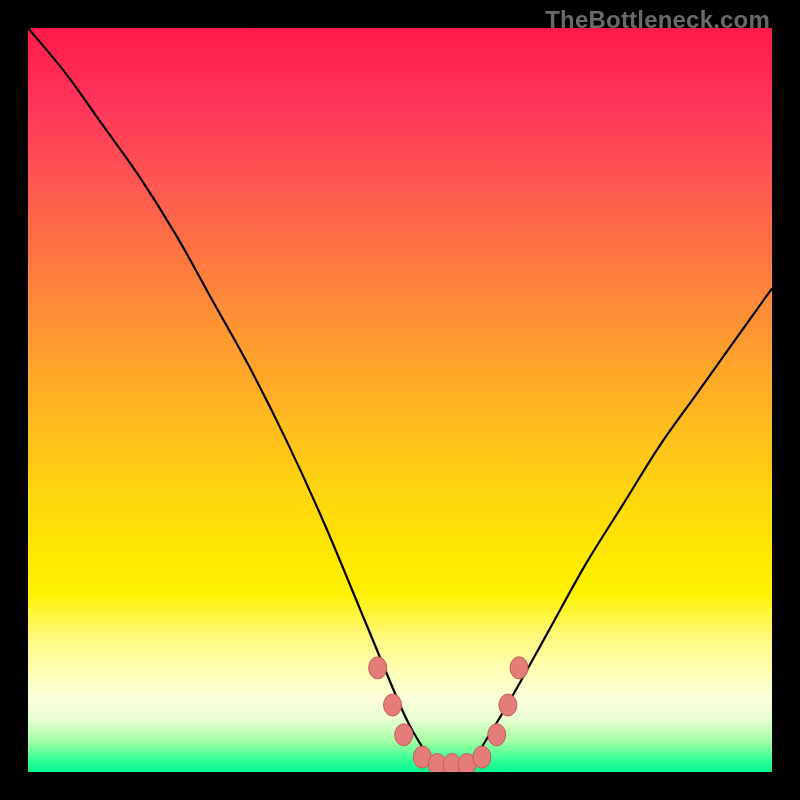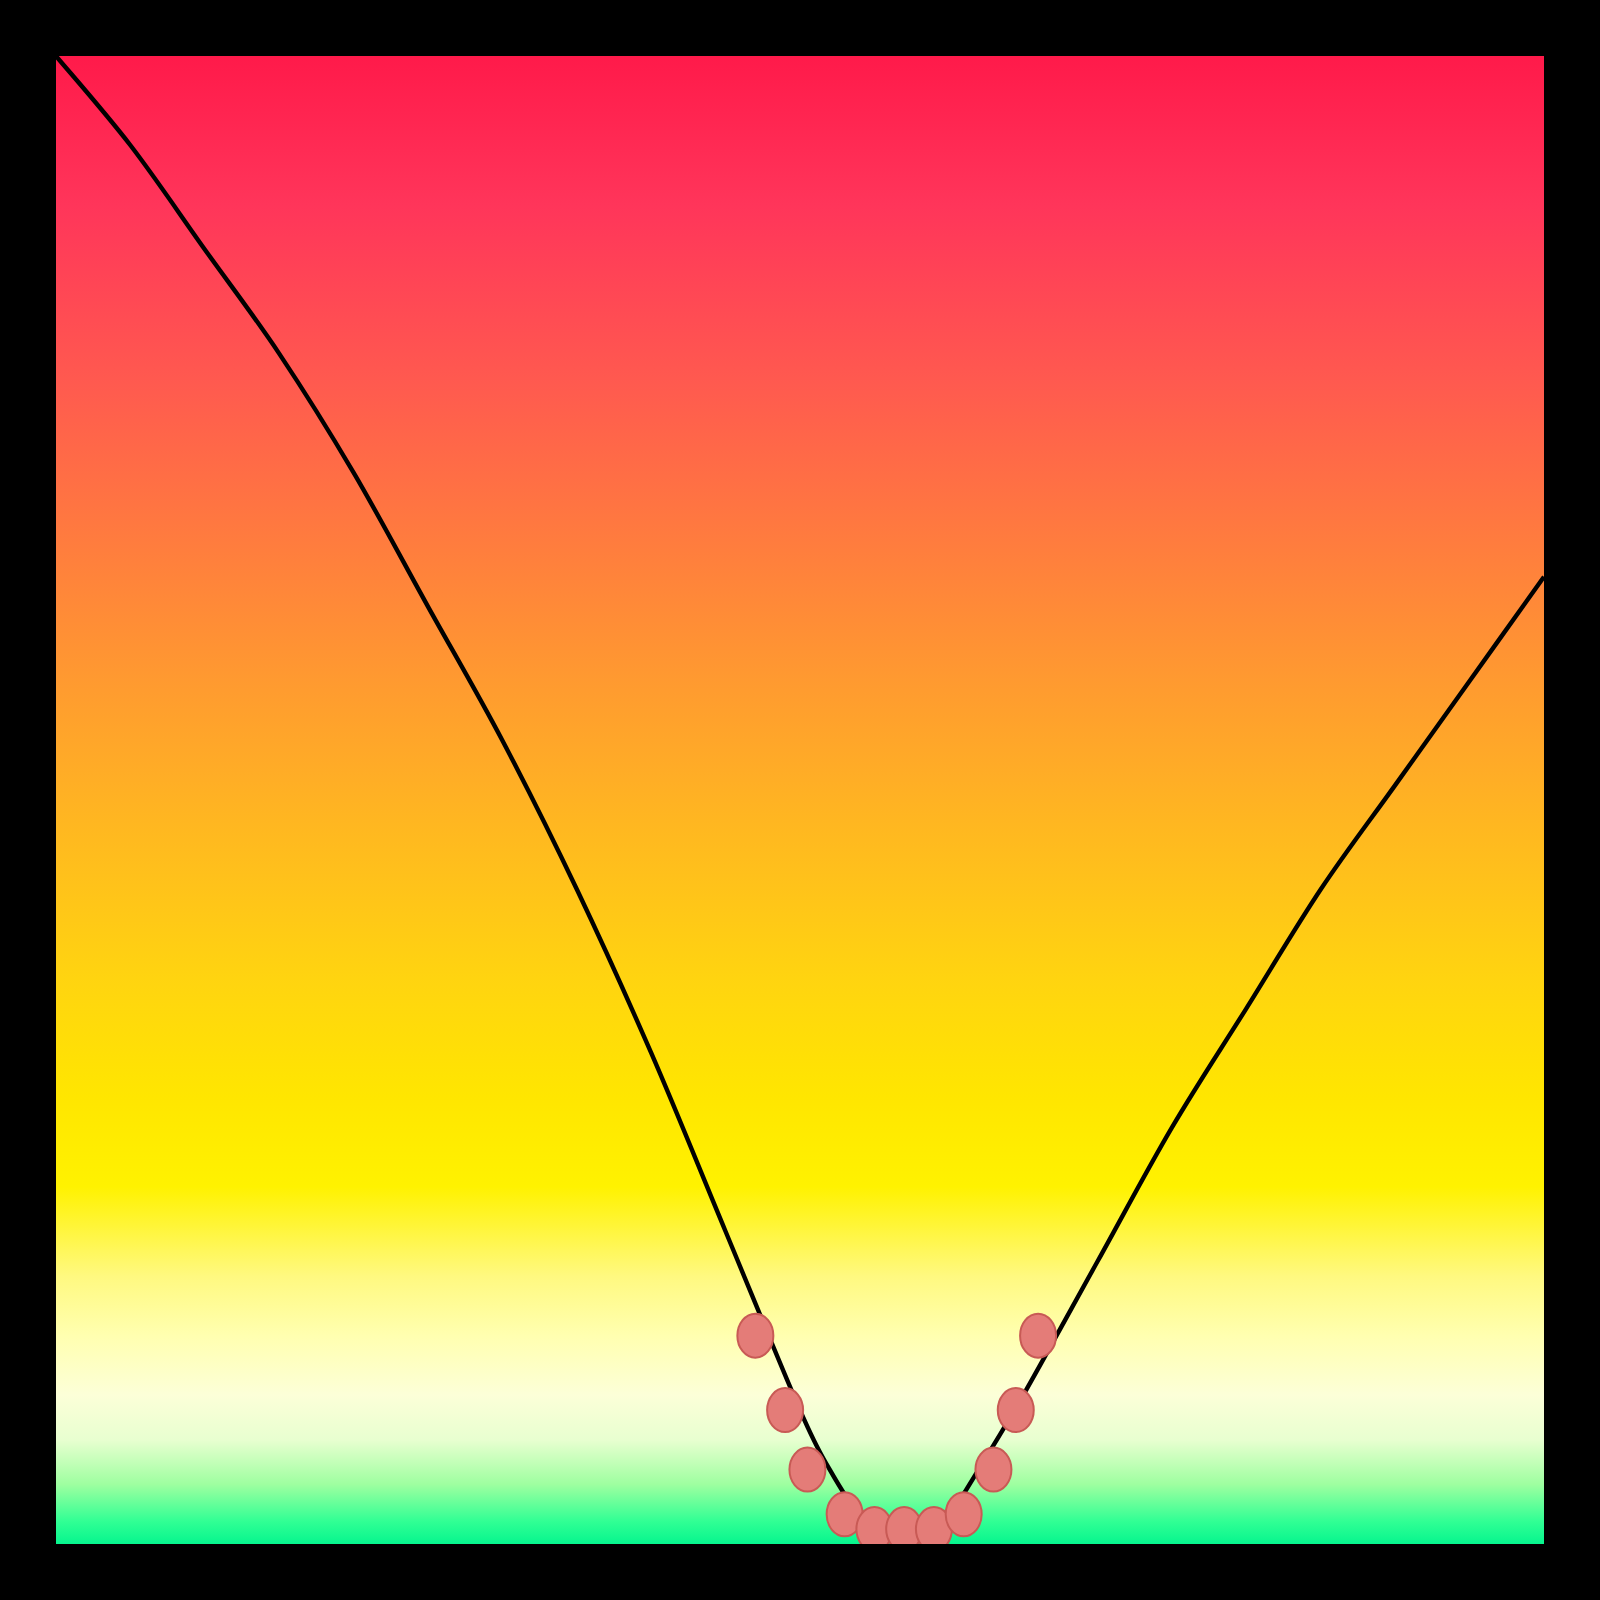--- a/index.html
+++ b/index.html
@@ -54,20 +54,21 @@
   .marker {
     fill: #e47c78;
     stroke: #c85a55;
     stroke-width: 1;
   }
 </style>
 </head>
 <body>
 
 <div class="frame">
+  <div class="watermark">TheBottleneck.com</div>
   <div class="plot-area">
     <svg class="curve" viewBox="0 0 744 744">
       <path id="curve-path" fill="none" stroke="#000" stroke-width="2.2" d="M 0,0 C 6.2,7.439999999999998 24.800000000000004,28.519999999999982 37.2,44.639999999999986 C 49.6,60.75999999999999 62.00000000000001,79.36000000000003 74.4,96.72000000000003 C 86.80000000000001,114.08000000000003 99.19999999999999,130.19999999999996 111.6,148.79999999999995 C 124,167.39999999999995 136.4,187.24000000000004 148.8,208.32000000000005 C 161.20000000000002,229.40000000000006 173.6,252.95999999999998 186,275.28 C 198.4,297.59999999999997 210.79999999999998,318.67999999999995 223.2,342.23999999999995 C 235.6,365.79999999999995 247.99999999999997,390.59999999999997 260.4,416.64 C 272.79999999999995,442.68 285.20000000000005,469.96000000000004 297.6,498.48 C 310,527 322.40000000000003,558 334.8,587.76 C 347.2,617.52 363.32,657.1999999999999 372,677.04 C 380.68,696.88 381.91999999999996,698.1199999999999 386.88,706.8 C 391.84000000000003,715.48 396.80000000000007,724.16 401.76000000000005,729.12 C 406.72,734.08 411.68000000000006,735.3199999999999 416.64000000000004,736.56 C 421.6,737.8 426.56,737.8 431.52,736.56 C 436.47999999999996,735.3199999999999 441.44,734.08 446.4,729.12 C 451.35999999999996,724.16 455.08,716.7199999999999 461.28,706.8 C 467.47999999999996,696.88 473.68,686.96 483.6,669.6 C 493.52000000000004,652.24 508.4,624.96 520.8,602.64 C 533.1999999999999,580.3199999999999 545.6,556.76 558,535.68 C 570.4,514.5999999999999 582.8000000000001,496 595.2,476.16 C 607.6,456.32000000000005 620,435.24 632.4,416.64 C 644.8,398.03999999999996 657.2,381.92 669.6,364.56 C 682,347.2 694.4,329.84000000000003 706.8,312.48 C 719.1999999999999,295.12 737.8,269.08 744,260.4"></path>
       <g id="markers-group">
           <ellipse cx="349.68" cy="639.84" rx="9" ry="11" class="marker"></ellipse>
           <ellipse cx="364.56" cy="677.04" rx="9" ry="11" class="marker"></ellipse>
           <ellipse cx="375.72" cy="706.8" rx="9" ry="11" class="marker"></ellipse>
           <ellipse cx="394.32" cy="729.12" rx="9" ry="11" class="marker"></ellipse>
           <ellipse cx="409.20000000000005" cy="736.56" rx="9" ry="11" class="marker"></ellipse>
           <ellipse cx="424.08" cy="736.56" rx="9" ry="11" class="marker"></ellipse>

